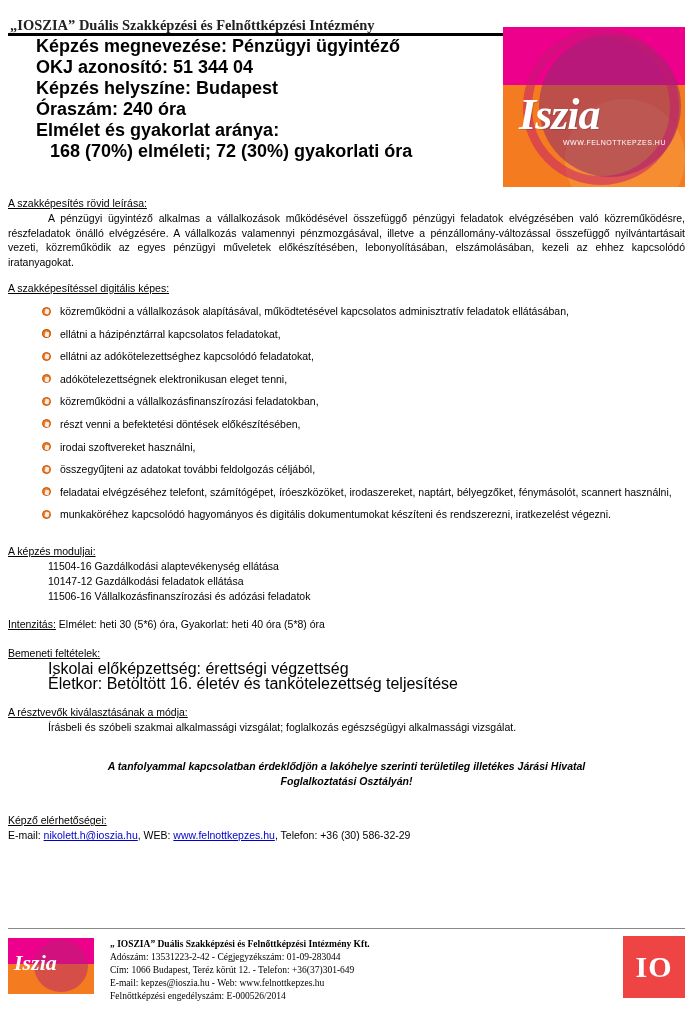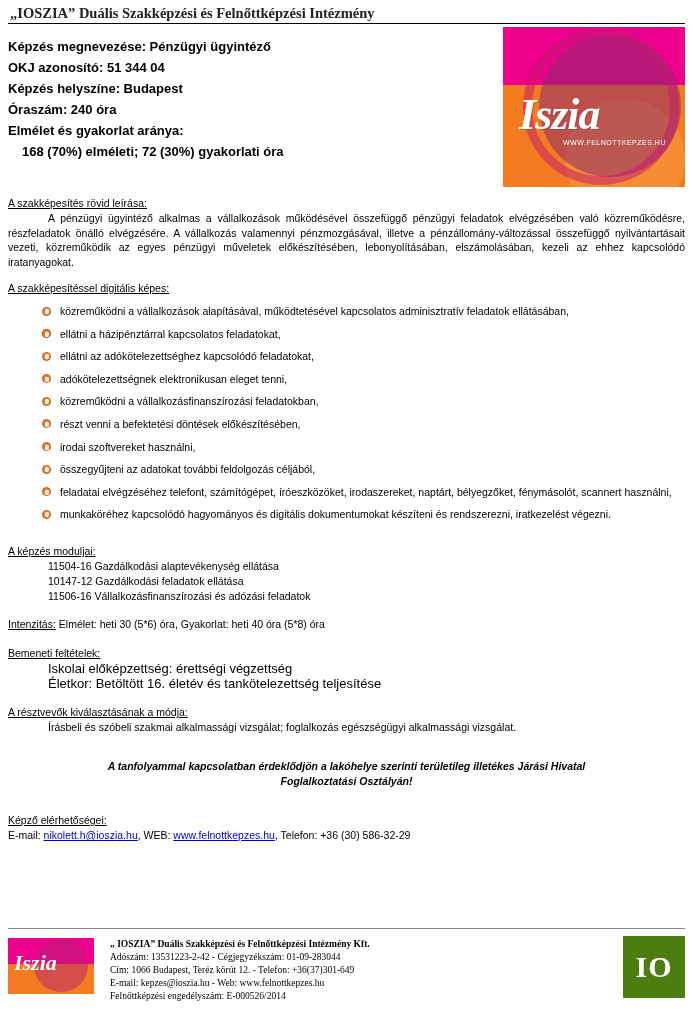--- a/index.html
+++ b/index.html
@@ -11,22 +11,22 @@
     font-family: "Liberation Serif", serif;
     font-size: 11px;
     color: #000000;
     position: relative;
     overflow: hidden;
   }
 
   
   .header-bar {
     position: absolute;
-    left: 8px; top: 4px; width: 677px; height: 20px;
-    border-bottom: 1px solid #000000;
+    left: 8px; top: 16px; width: 677px; height: 20px;
+    border-bottom: 3px solid #000000;
   }
   .header-title {
     font-family: "Liberation Serif", serif;
     font-size: 14.5px;
     font-weight: bold;
     color: #222;
     padding-left: 2px;
     line-height: 18px;
     white-space: nowrap;
   }
@@ -93,25 +93,26 @@
     letter-spacing: .5px;
   }
 
   
   .title-block {
     position: absolute;
     left: 8px; top: 36px; width: 480px;
   }
   .title-line {
     font-family: "Liberation Sans", sans-serif;
-    font-size: 13px;
+    font-size: 18px;
     font-weight: bold;
     line-height: 21px;
     color: #000;
     white-space: nowrap;
+    margin-left: 28px;
   }
   .title-line.indent { padding-left: 14px; }
 
   
   .content {
     position: absolute;
     left: 8px; top: 196px; width: 677px;
   }
   .sec-head {
     font-family: "Liberation Sans", sans-serif;
@@ -166,21 +167,21 @@
   }
 
   .mod-list {
     font-family: "Liberation Sans", sans-serif;
     font-size: 10.5px;
     line-height: 14.8px;
     padding-left: 40px;
   }
   .sub-indent {
     font-family: "Liberation Sans", sans-serif;
-    font-size: 13px;
+    font-size: 16px;
     line-height: 15px;
     padding-left: 40px;
   }
   .plain {
     font-family: "Liberation Sans", sans-serif;
     font-size: 10.5px;
     line-height: 15px;
   }
   .justify-para {
     font-family: "Liberation Sans", sans-serif;
@@ -239,21 +240,21 @@
     text-align: left;
     font-family: "Liberation Serif", serif;
     font-size: 9.5px;
     line-height: 13px;
   }
   .footer-text .ft-title { font-weight: bold; }
   .footer-io {
     position: absolute;
     right: 8px; top: 2px;
     width: 62px; height: 62px;
-    background: #4d7c0f;
+    background: #ef4444;
     color: #ffffff;
     font-family: "Liberation Serif", serif;
     font-size: 30px;
     font-weight: bold;
     display: flex;
     align-items: center;
     justify-content: center;
     letter-spacing: 1px;
   }
 </style>

